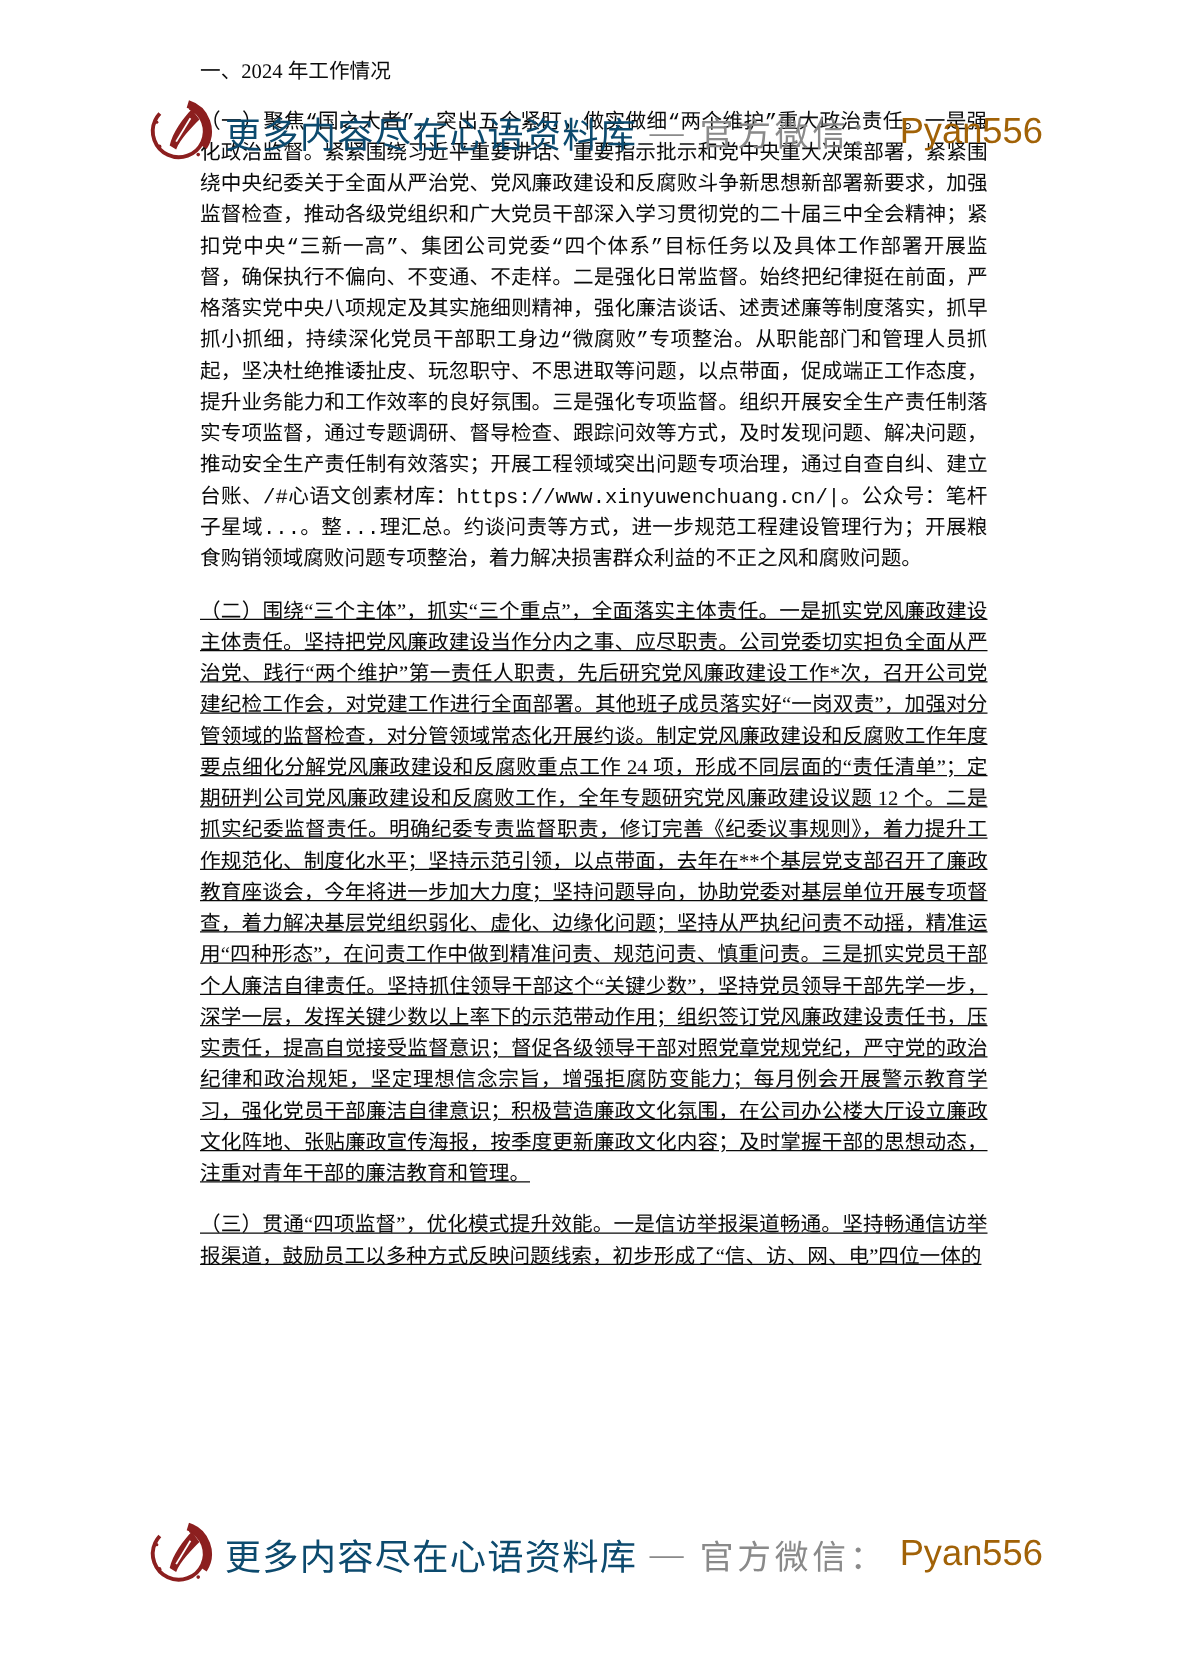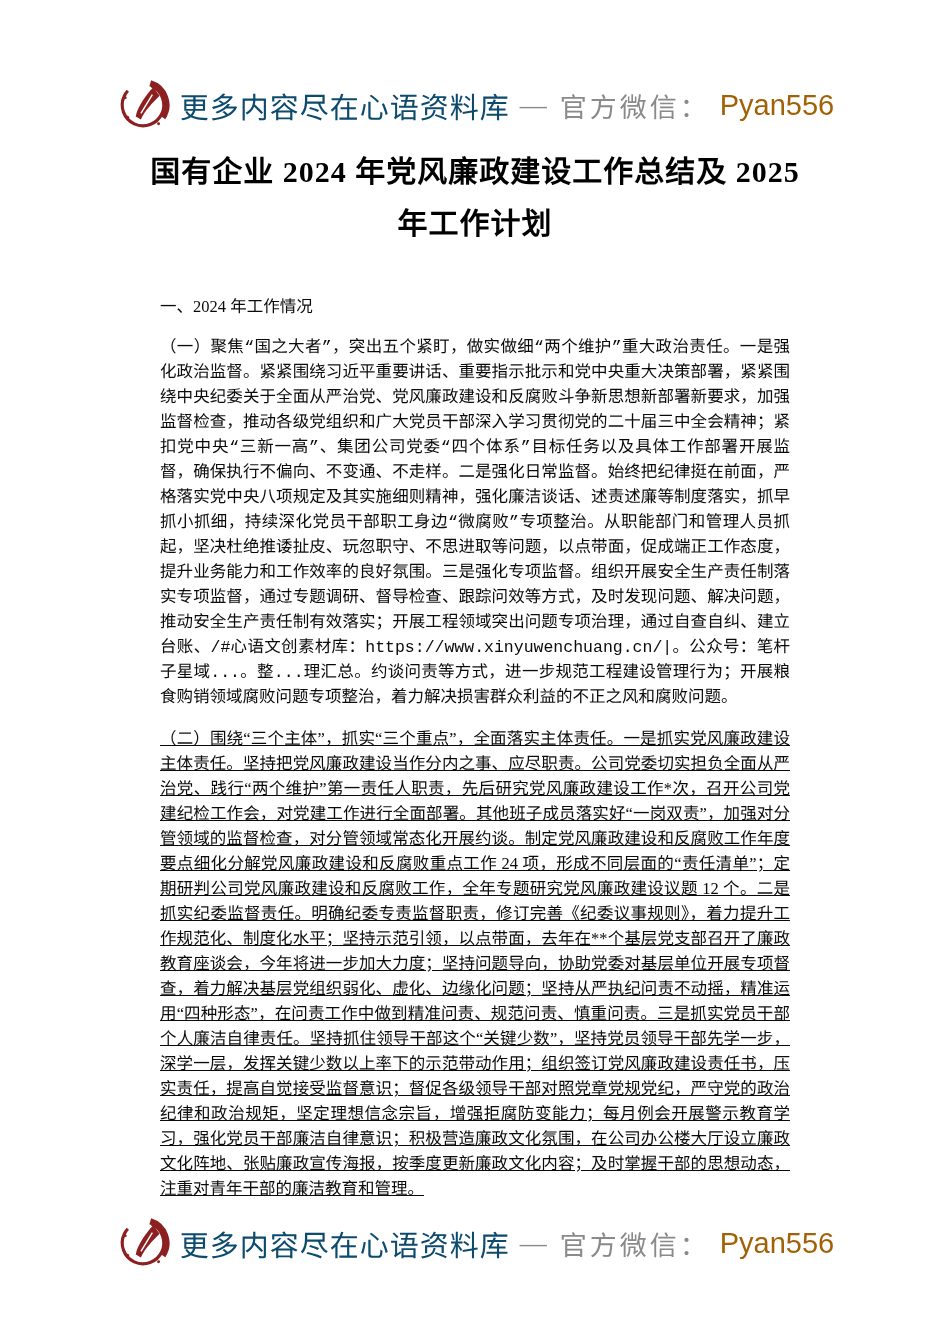--- a/index.html
+++ b/index.html
@@ -85,26 +85,26 @@
       <circle cx="11" cy="38" r="1.7" fill="#8c1f1f"></circle>
       <circle cx="41" cy="44" r="1.4" fill="#8c1f1f"></circle>
       <circle cx="9" cy="19" r="1.3" fill="#8c1f1f"></circle>
     </svg>
     <span class="brand">更多内容尽在心语资料库</span>
       <span class="wechat-label">—</span>
       <span class="wechat-label">官方微信：</span>
     <span class="wechat-id">Pyan556</span>
   </div>
 
-  <h1 class="doc-title">国有企业 2024 年党风廉政建设工作总结及 2025 年工作计划</h1>
 
   <div class="doc-body">
     <p class="section-heading">一、2024 年工作情况</p>
     <p class="para-hei">（一）聚焦“国之大者”，突出五个紧盯，做实做细“两个维护”重大政治责任。一是强化政治监督。紧紧围绕习近平重要讲话、重要指示批示和党中央重大决策部署，紧紧围绕中央纪委关于全面从严治党、党风廉政建设和反腐败斗争新思想新部署新要求，加强监督检查，推动各级党组织和广大党员干部深入学习贯彻党的二十届三中全会精神；紧扣党中央“三新一高”、集团公司党委“四个体系”目标任务以及具体工作部署开展监督，确保执行不偏向、不变通、不走样。二是强化日常监督。始终把纪律挺在前面，严格落实党中央八项规定及其实施细则精神，强化廉洁谈话、述责述廉等制度落实，抓早抓小抓细，持续深化党员干部职工身边“微腐败”专项整治。从职能部门和管理人员抓起，坚决杜绝推诿扯皮、玩忽职守、不思进取等问题，以点带面，促成端正工作态度，提升业务能力和工作效率的良好氛围。三是强化专项监督。组织开展安全生产责任制落实专项监督，通过专题调研、督导检查、跟踪问效等方式，及时发现问题、解决问题，推动安全生产责任制有效落实；开展工程领域突出问题专项治理，通过自查自纠、建立台账、/#心语文创素材库：https://www.xinyuwenchuang.cn/|。公众号：笔杆子星域...。整...理汇总。约谈问责等方式，进一步规范工程建设管理行为；开展粮食购销领域腐败问题专项整治，着力解决损害群众利益的不正之风和腐败问题。</p>
     <p class="para-song">（二）围绕“三个主体”，抓实“三个重点”，全面落实主体责任。一是抓实党风廉政建设主体责任。坚持把党风廉政建设当作分内之事、应尽职责。公司党委切实担负全面从严治党、践行“两个维护”第一责任人职责，先后研究党风廉政建设工作*次，召开公司党建纪检工作会，对党建工作进行全面部署。其他班子成员落实好“一岗双责”，加强对分管领域的监督检查，对分管领域常态化开展约谈。制定党风廉政建设和反腐败工作年度要点细化分解党风廉政建设和反腐败重点工作 24 项，形成不同层面的“责任清单”；定期研判公司党风廉政建设和反腐败工作，全年专题研究党风廉政建设议题 12 个。二是抓实纪委监督责任。明确纪委专责监督职责，修订完善《纪委议事规则》，着力提升工作规范化、制度化水平；坚持示范引领，以点带面，去年在**个基层党支部召开了廉政教育座谈会，今年将进一步加大力度；坚持问题导向，协助党委对基层单位开展专项督查，着力解决基层党组织弱化、虚化、边缘化问题；坚持从严执纪问责不动摇，精准运用“四种形态”，在问责工作中做到精准问责、规范问责、慎重问责。三是抓实党员干部个人廉洁自律责任。坚持抓住领导干部这个“关键少数”，坚持党员领导干部先学一步，深学一层，发挥关键少数以上率下的示范带动作用；组织签订党风廉政建设责任书，压实责任，提高自觉接受监督意识；督促各级领导干部对照党章党规党纪，严守党的政治纪律和政治规矩，坚定理想信念宗旨，增强拒腐防变能力；每月例会开展警示教育学习，强化党员干部廉洁自律意识；积极营造廉政文化氛围，在公司办公楼大厅设立廉政文化阵地、张贴廉政宣传海报，按季度更新廉政文化内容；及时掌握干部的思想动态，注重对青年干部的廉洁教育和管理。</p>
+    <p class="para-song">（三）贯通“四项监督”，优化模式提升效能。一是信访举报渠道畅通。坚持畅通信访举报渠道，鼓励员工以多种方式反映问题线索，初步形成了“信、访、网、电”四位一体的</p>
   </div>
 
   <div class="banner footer">
     <svg class="logo" viewBox="0 0 52 52" aria-hidden="true">
       <circle cx="26" cy="26" r="20" fill="none" stroke="#8c1f1f" stroke-width="3" stroke-dasharray="100 26" transform="rotate(-65 26 26)"></circle>
       <path d="M33 5 a 22 22 0 0 1 12 33" fill="none" stroke="#8c1f1f" stroke-width="6"></path>
       <path d="M19 37 C21 27 30 15 36 9 L42 17 C36 23 27 32 24 40 Z" fill="#8c1f1f"></path>
       <line x1="24" y1="34" x2="35" y2="16" stroke="#ffffff" stroke-width="1.4"></line>
       <circle cx="11" cy="38" r="1.7" fill="#8c1f1f"></circle>
       <circle cx="41" cy="44" r="1.4" fill="#8c1f1f"></circle>

